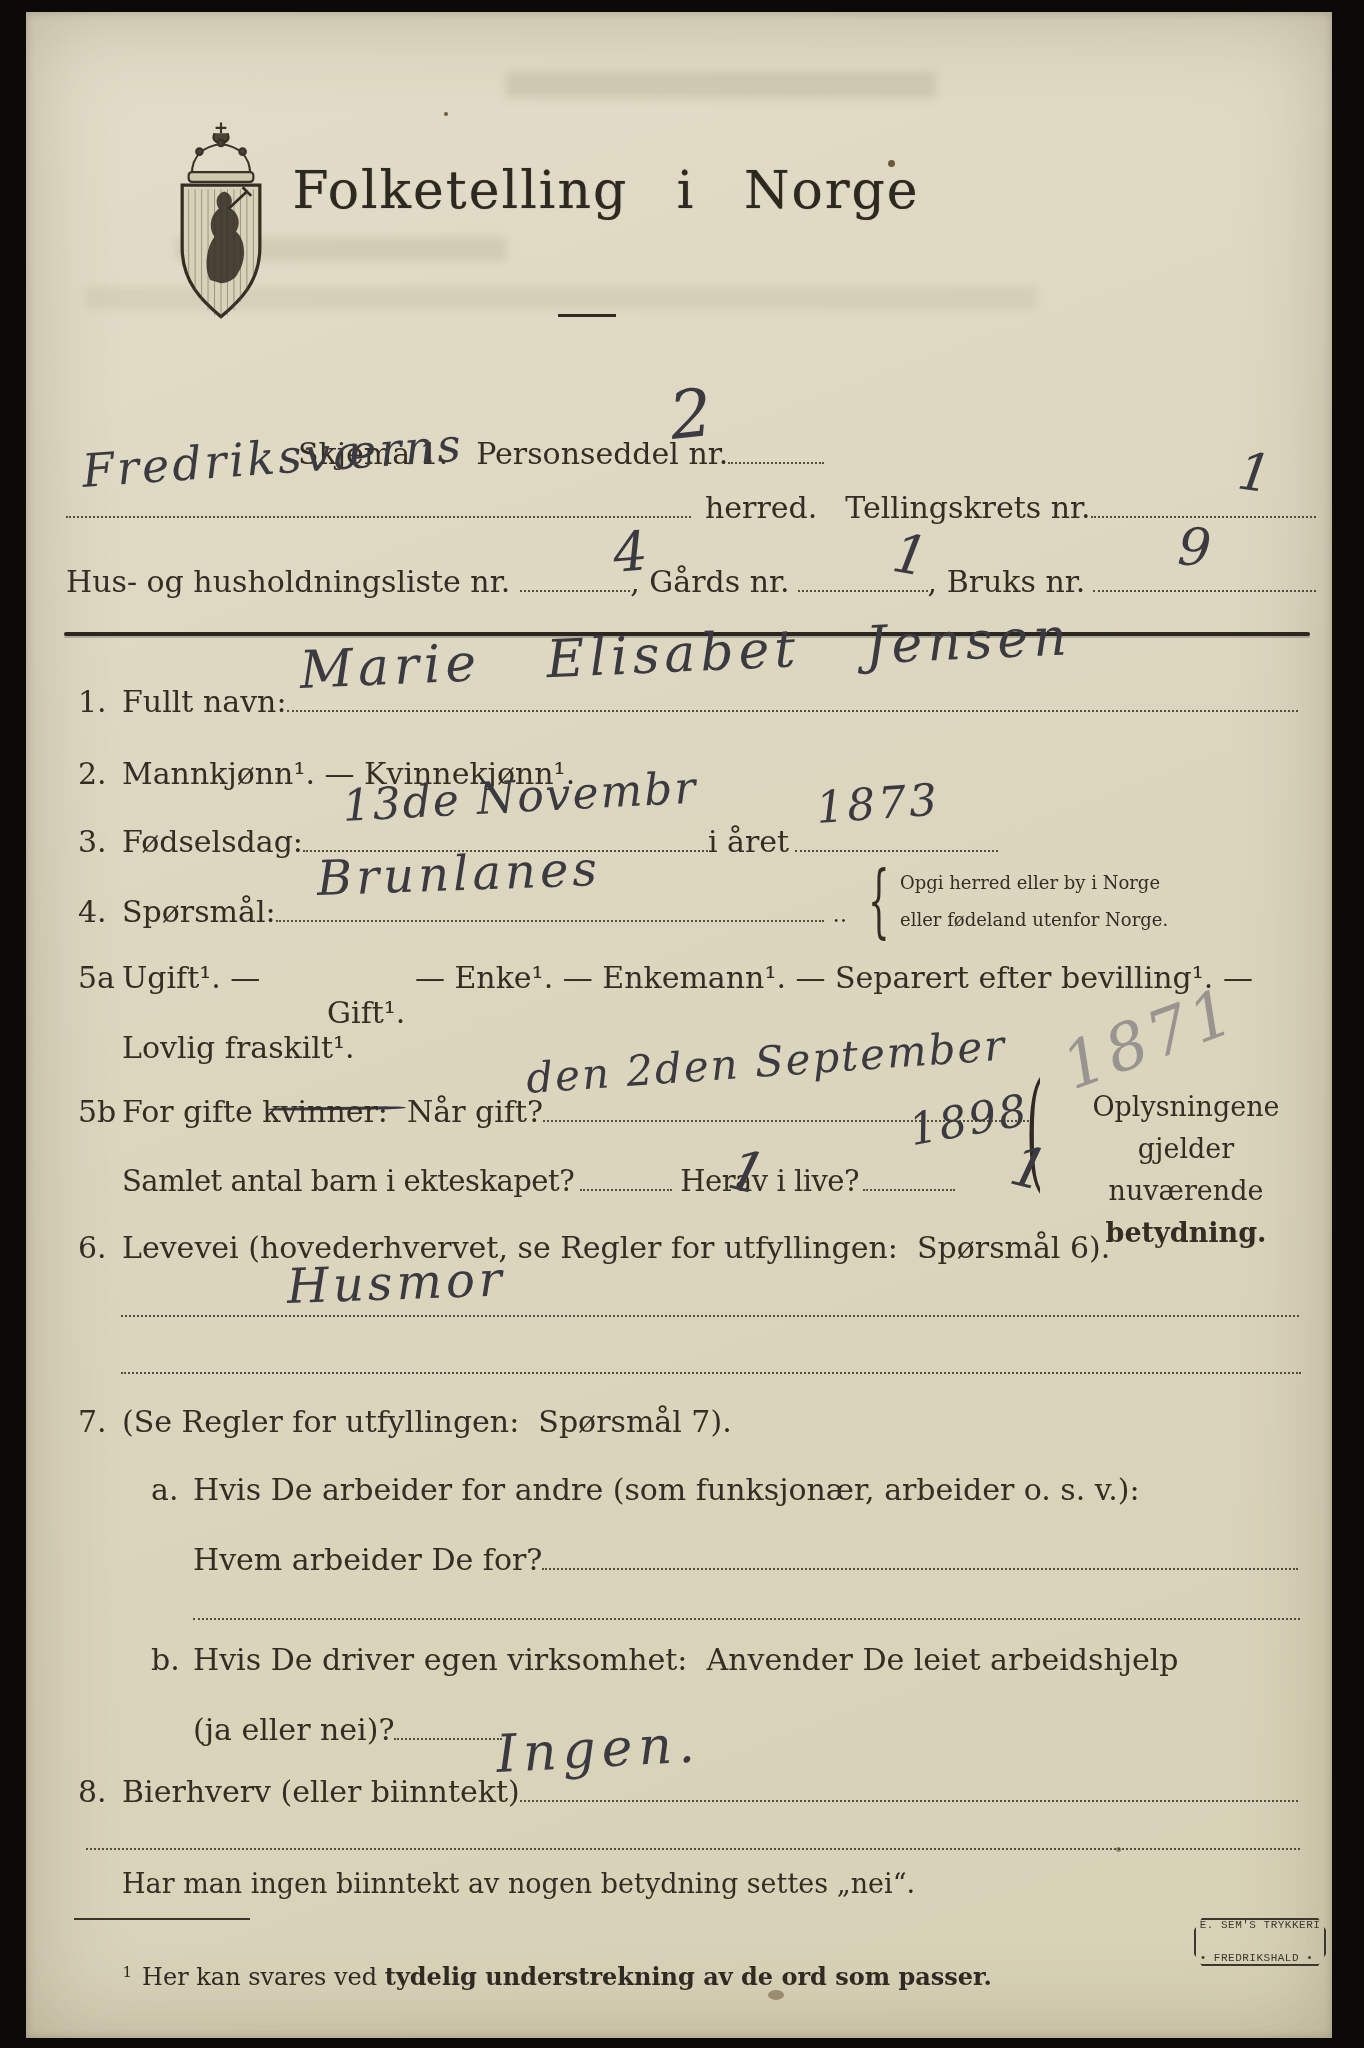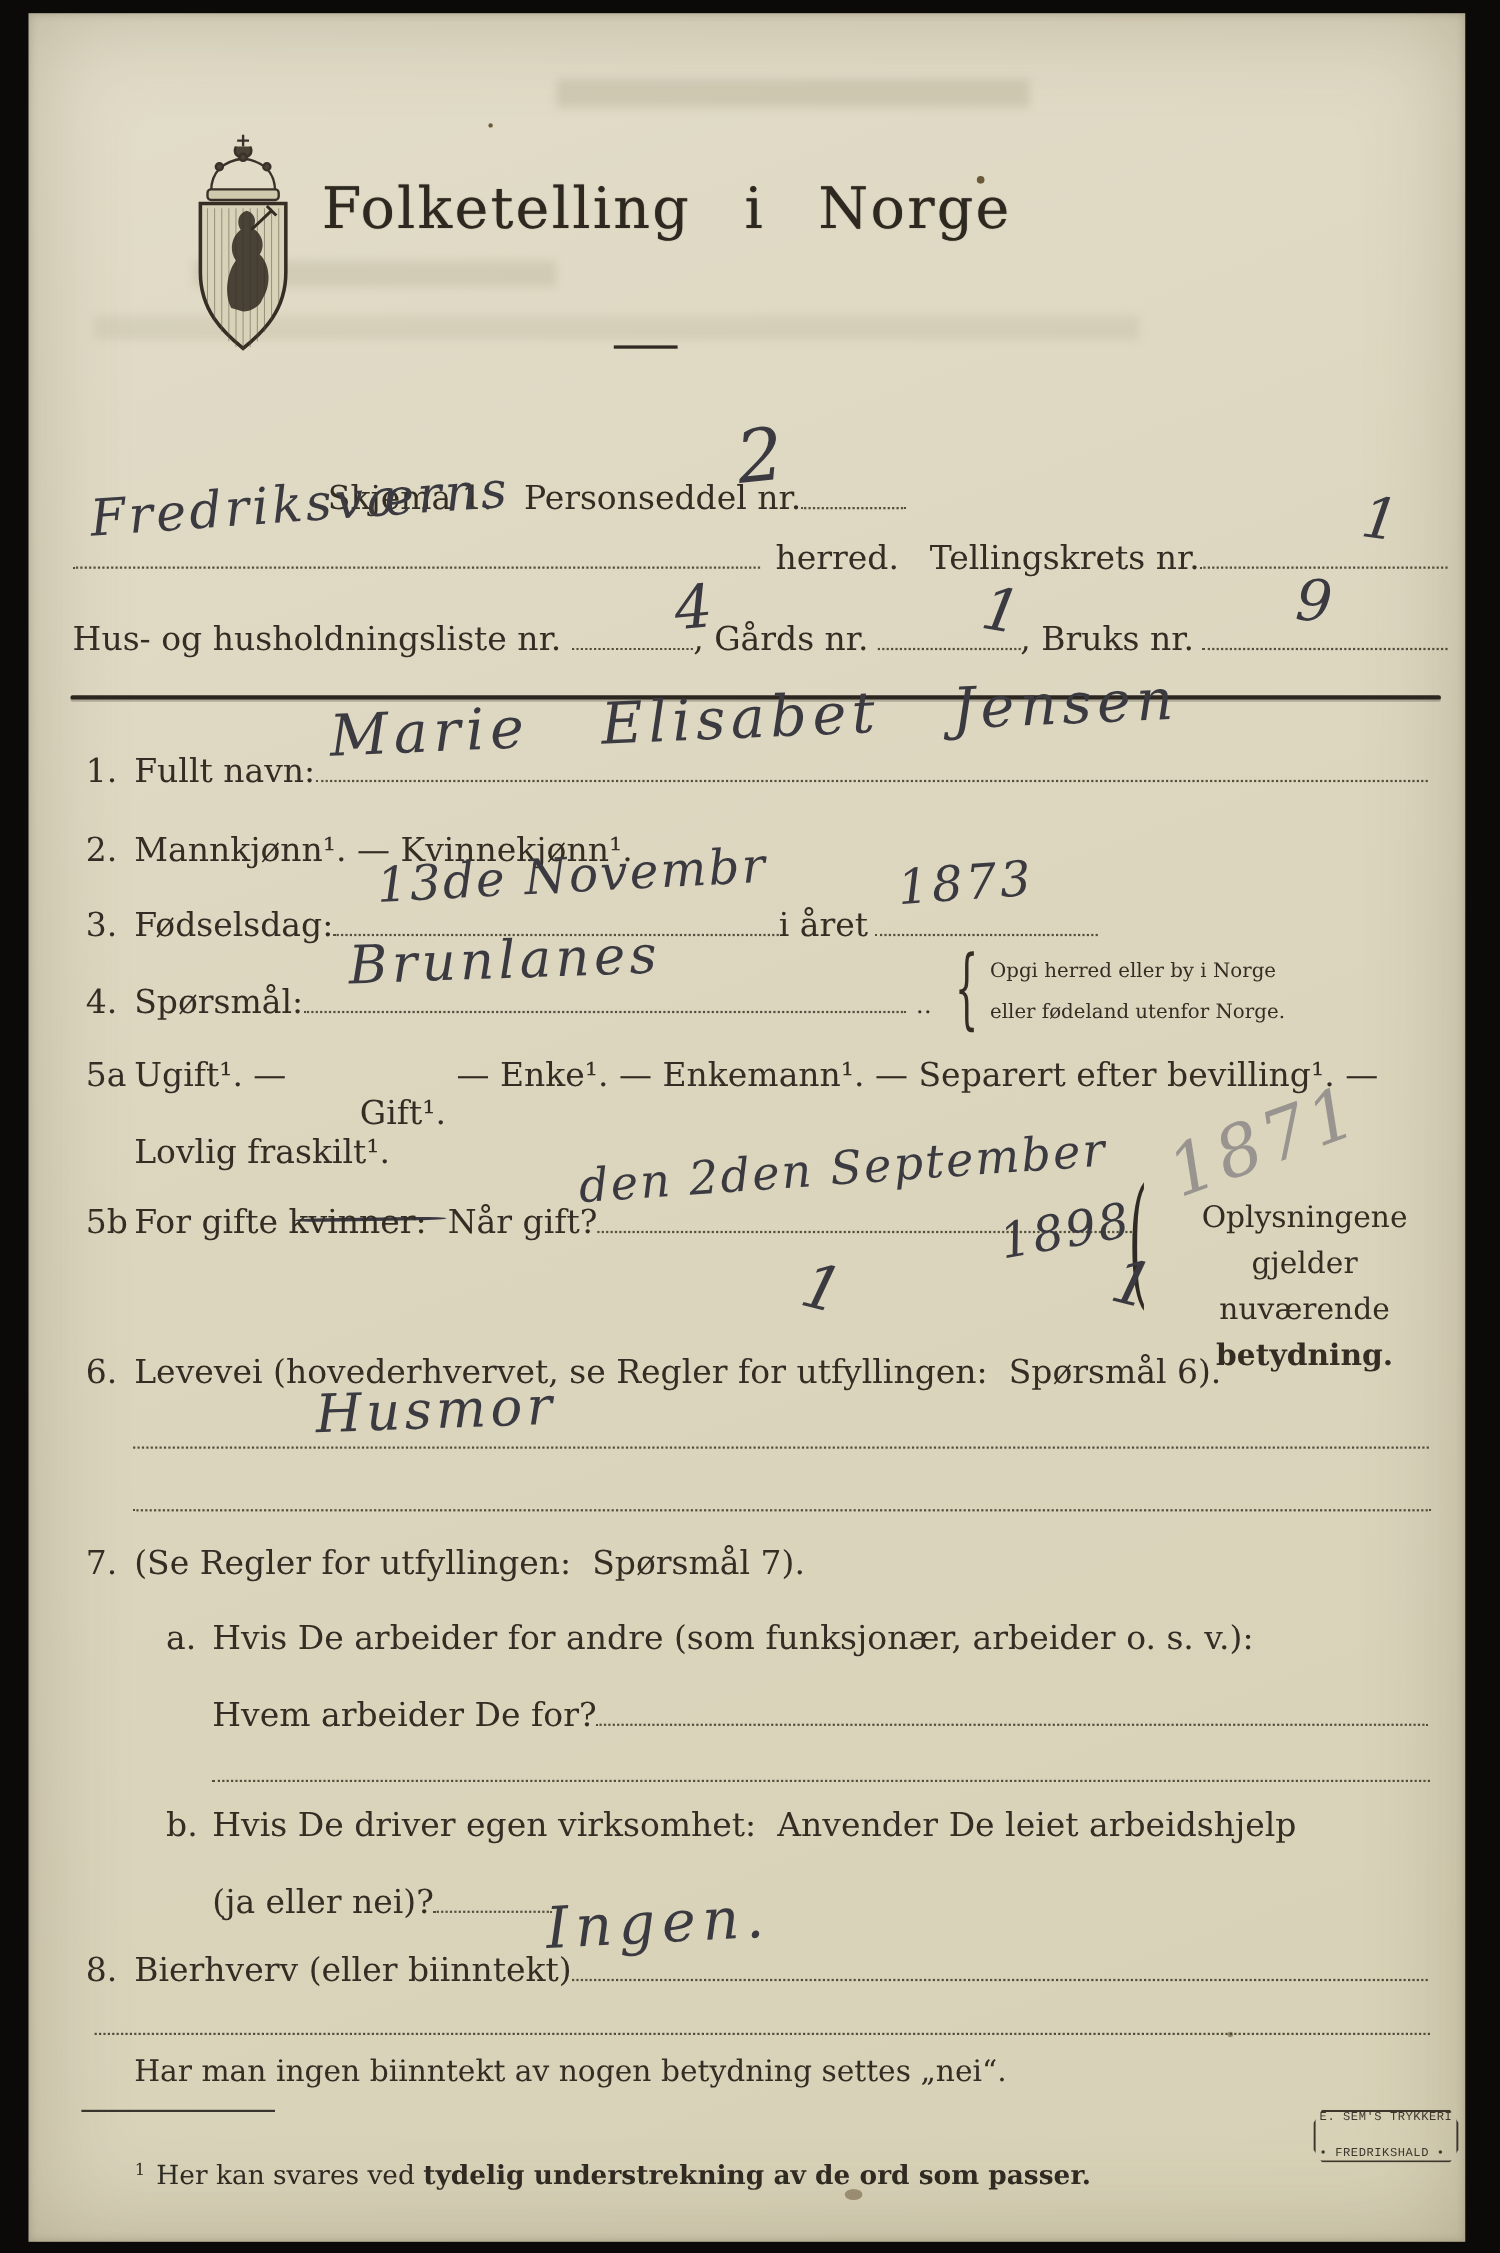--- a/index.html
+++ b/index.html
@@ -181,20 +181,26 @@
     <span class="dots" style="width:490px;"></span>
   </div>
   <span class="hw" style="left:502px;top:1042px;font-size:42px;letter-spacing:2px;transform:rotate(-4deg);">den 2den September</span>
   <span class="hw" style="left:888px;top:1092px;font-size:44px;letter-spacing:2px;transform:rotate(-10deg);">1898</span>
   <span class="bigparen" style="left:1000px;top:1092px;">(</span>
   <div class="noteblock2" style="left:1038px;top:1074px;width:244px;">
     <div>Oplysningene</div>
     <div>gjelder nuværende</div>
     <div style="font-weight:bold;">betydning.</div>
   </div>
+  <div class="row" style="left:96px;top:1152px;font-size:29px;letter-spacing:-0.5px;">
+    <span>Samlet antal barn i ekteskapet?</span>
+    <span class="dots" style="width:92px;margin-left:6px;"></span>
+    <span style="margin-left:8px;">Herav i live?</span>
+    <span class="dots" style="width:92px;margin-left:4px;"></span>
+  </div>
   <span class="hw" style="left:696px;top:1122px;font-size:56px;transform:rotate(14deg);">1</span>
   <span class="hw" style="left:978px;top:1118px;font-size:56px;transform:rotate(14deg);">1</span>
 
   <div class="row" style="left:52px;top:1218px;">
     <span class="num">6.</span>
     <span>Levevei (hovederhvervet, se Regler for utfyllingen:  Spørsmål 6).</span>
   </div>
   <span class="hw" style="left:262px;top:1246px;font-size:48px;letter-spacing:4px;transform:rotate(-2deg);">Husmor</span>
   <div class="dotline" style="left:95px;top:1303px;width:1178px;"></div>
   <div class="dotline" style="left:95px;top:1360px;width:1180px;"></div>

